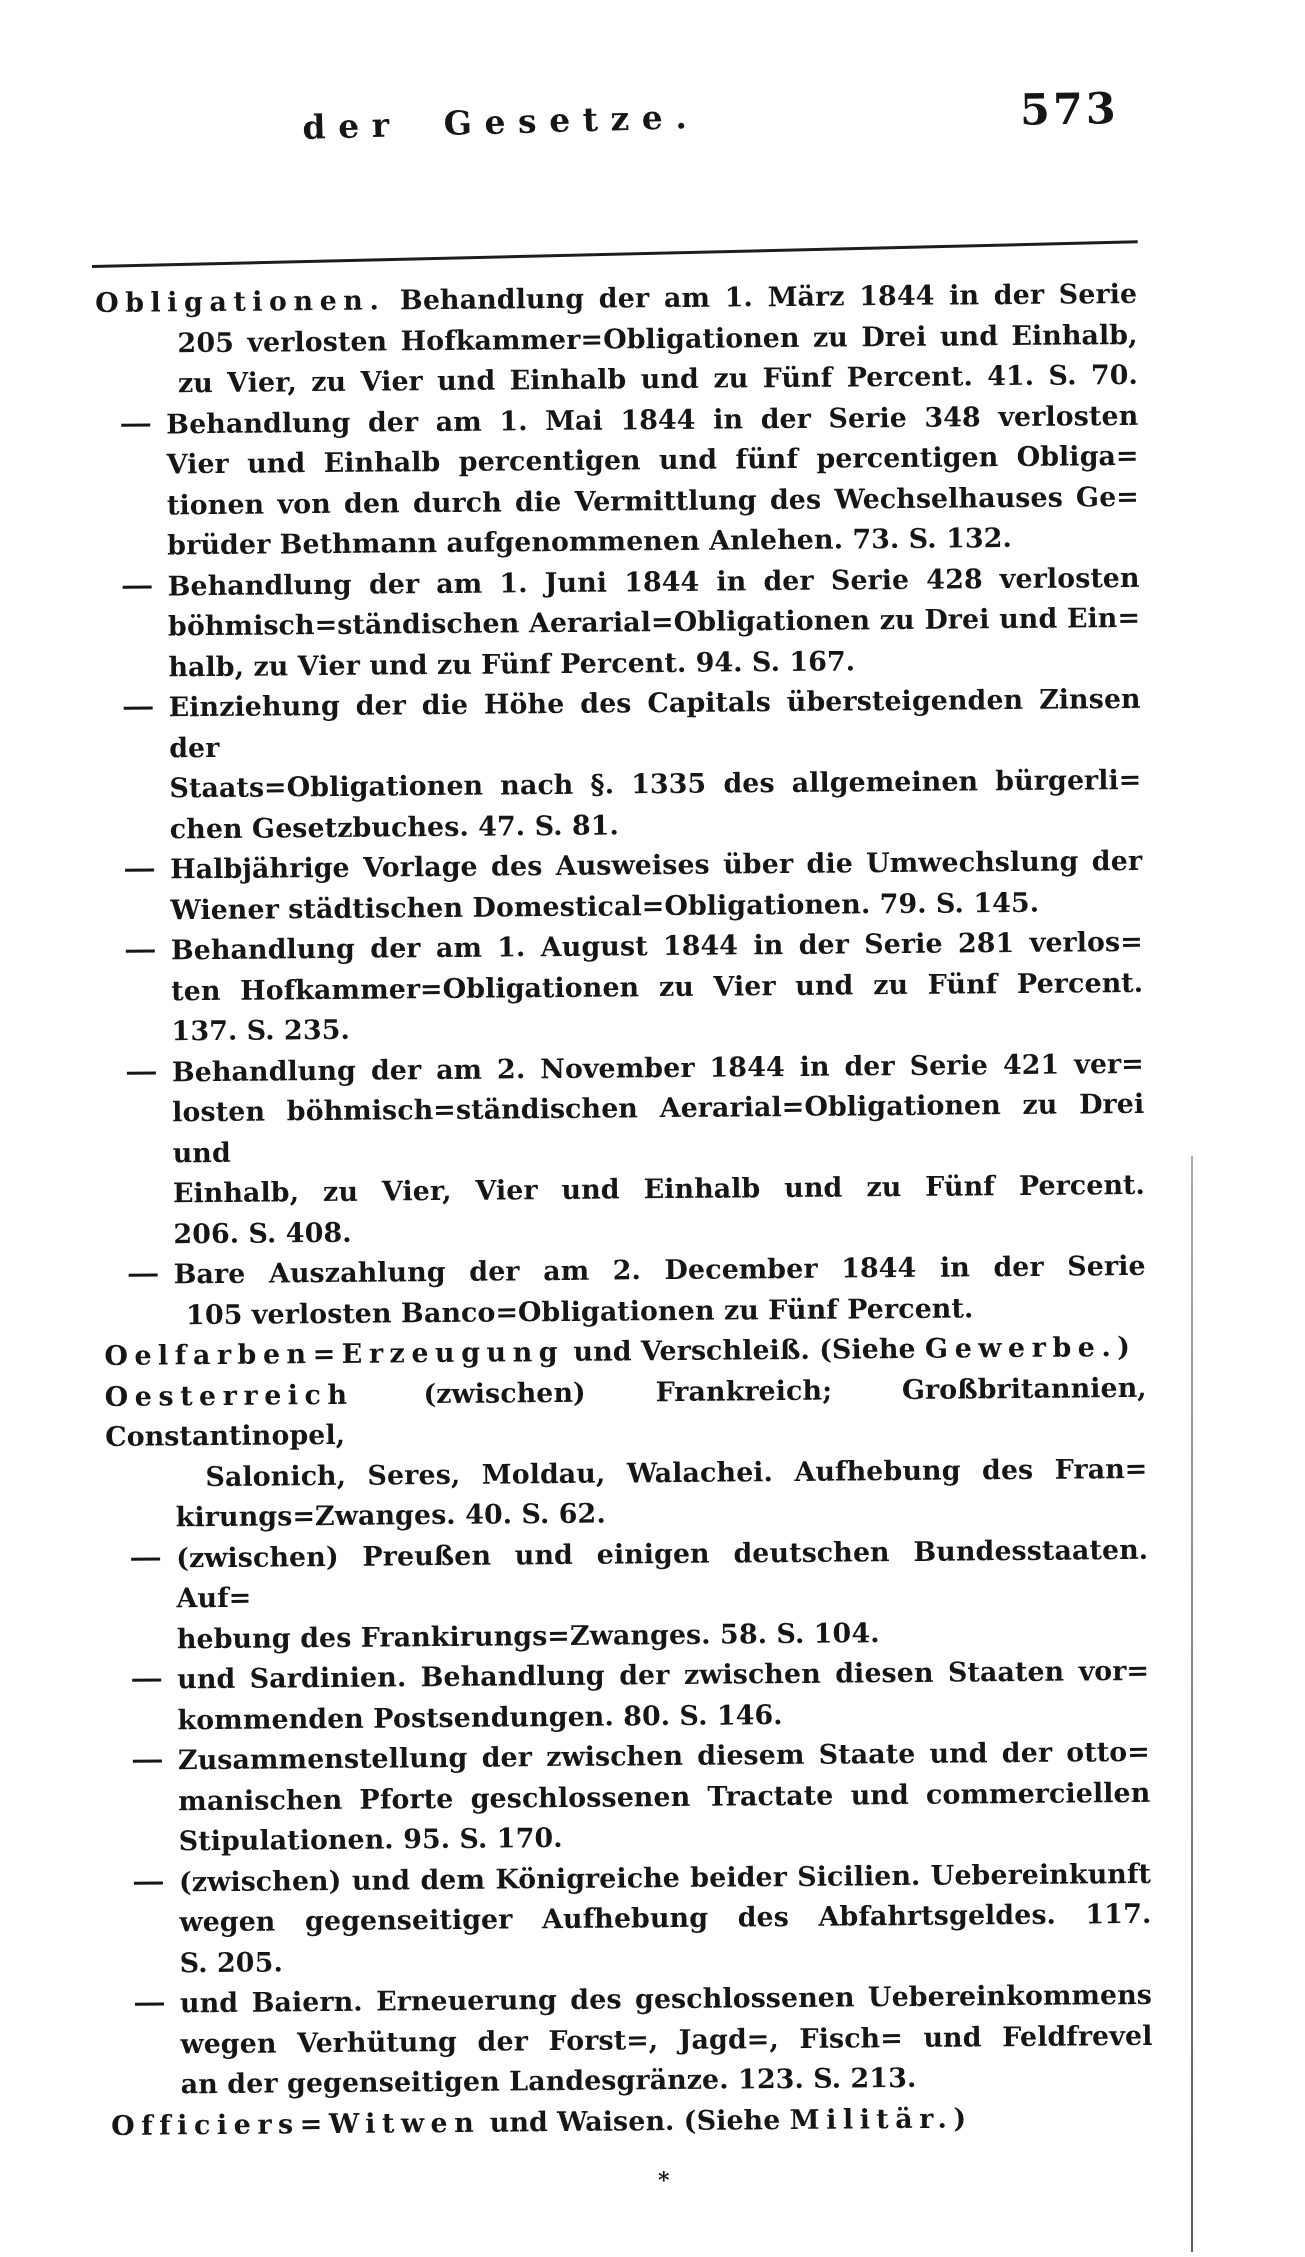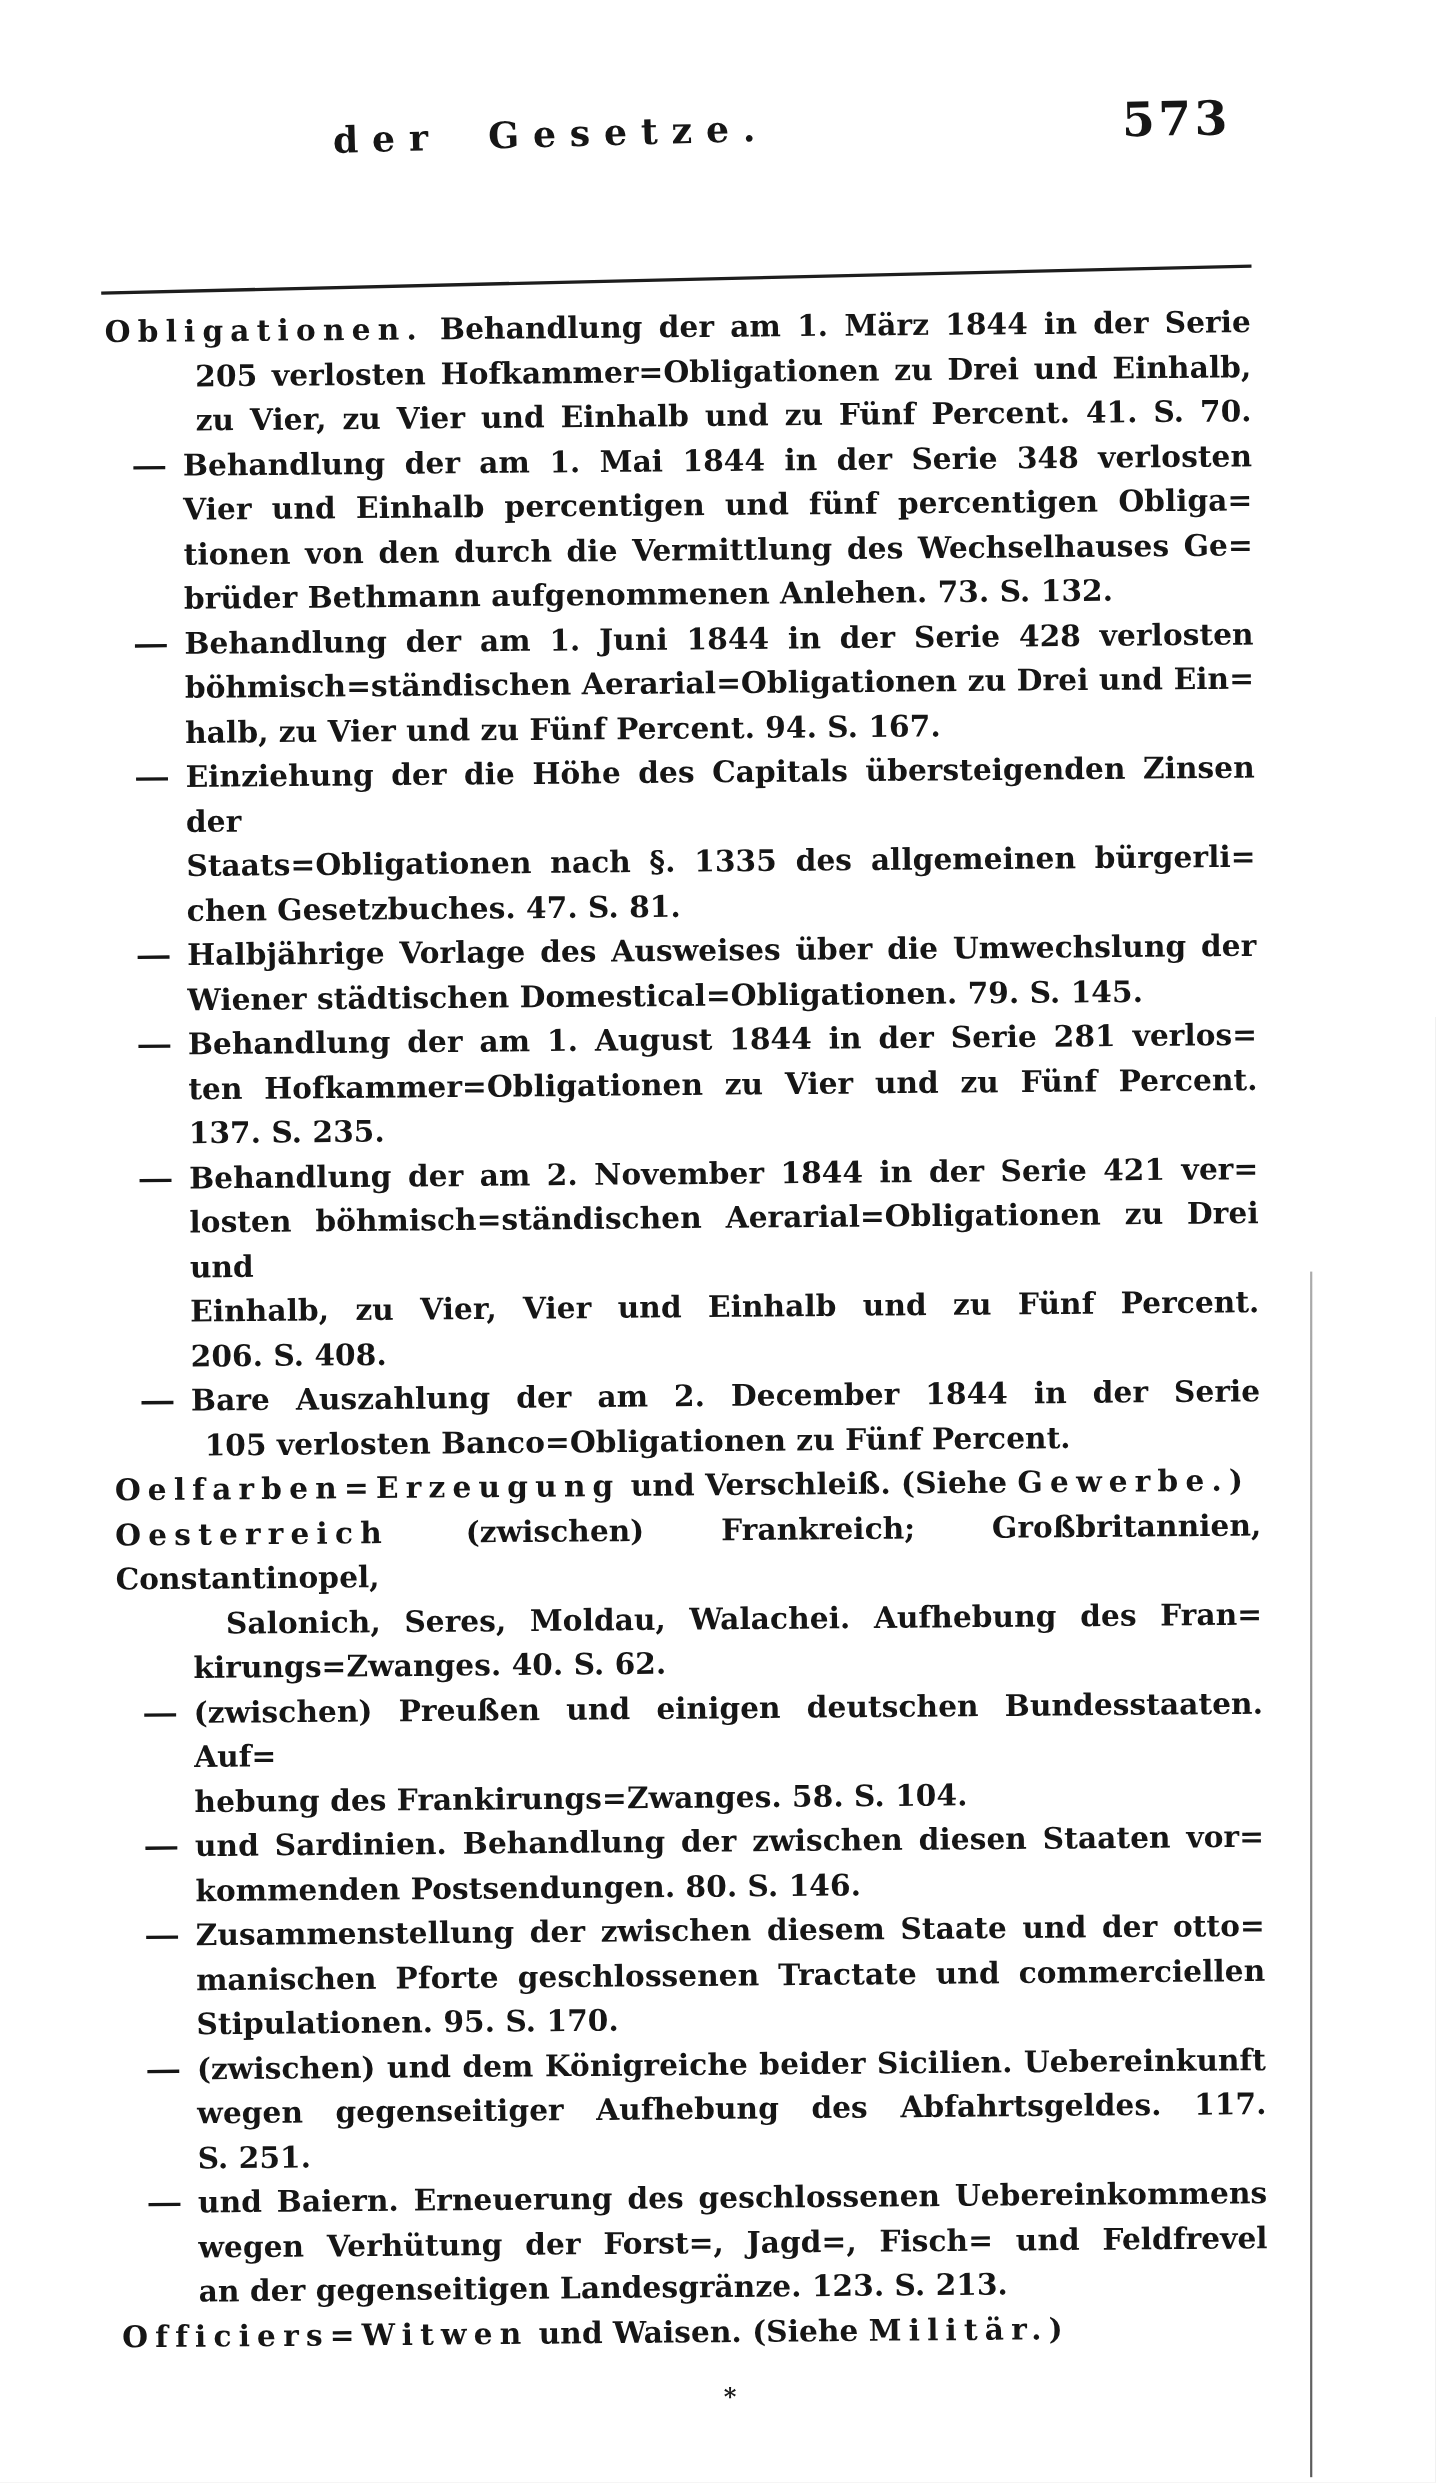--- a/index.html
+++ b/index.html
@@ -114,21 +114,21 @@
         <div class="line ind1"><span class="norm">kommenden Postsendungen. 80. S. 146.</span></div>
       </div>
       <div class="entry">
         <div class="line ind1 just"><span class="dash"></span><span class="norm">Zusammenstellung der zwischen diesem Staate und der otto=</span></div>
         <div class="line ind1 just"><span class="norm">manischen Pforte geschlossenen Tractate und commerciellen</span></div>
         <div class="line ind1"><span class="norm">Stipulationen. 95. S. 170.</span></div>
       </div>
       <div class="entry">
         <div class="line ind1 just"><span class="dash"></span><span class="norm">(zwischen) und dem Königreiche beider Sicilien. Uebereinkunft</span></div>
         <div class="line ind1 just"><span class="norm">wegen gegenseitiger Aufhebung des Abfahrtsgeldes. 117.</span></div>
-        <div class="line ind1"><span class="norm">S. 251.</span></div>
+        <div class="line ind1"><span class="norm">S. 205.</span></div>
       </div>
       <div class="entry">
         <div class="line ind1 just"><span class="dash"></span><span class="norm">und Baiern. Erneuerung des geschlossenen Uebereinkommens</span></div>
         <div class="line ind1 just"><span class="norm">wegen Verhütung der Forst=, Jagd=, Fisch= und Feldfrevel</span></div>
         <div class="line ind1"><span class="norm">an der gegenseitigen Landesgränze. 123. S. 213.</span></div>
       </div>
       <div class="entry">
         <div class="line ind0"><span class="gesperrt">Officiers=Witwen</span><span class="norm"> und Waisen. (Siehe </span><span class="gesperrt">Militär.</span><span class="norm">)</span></div>
       </div>
     </div>

